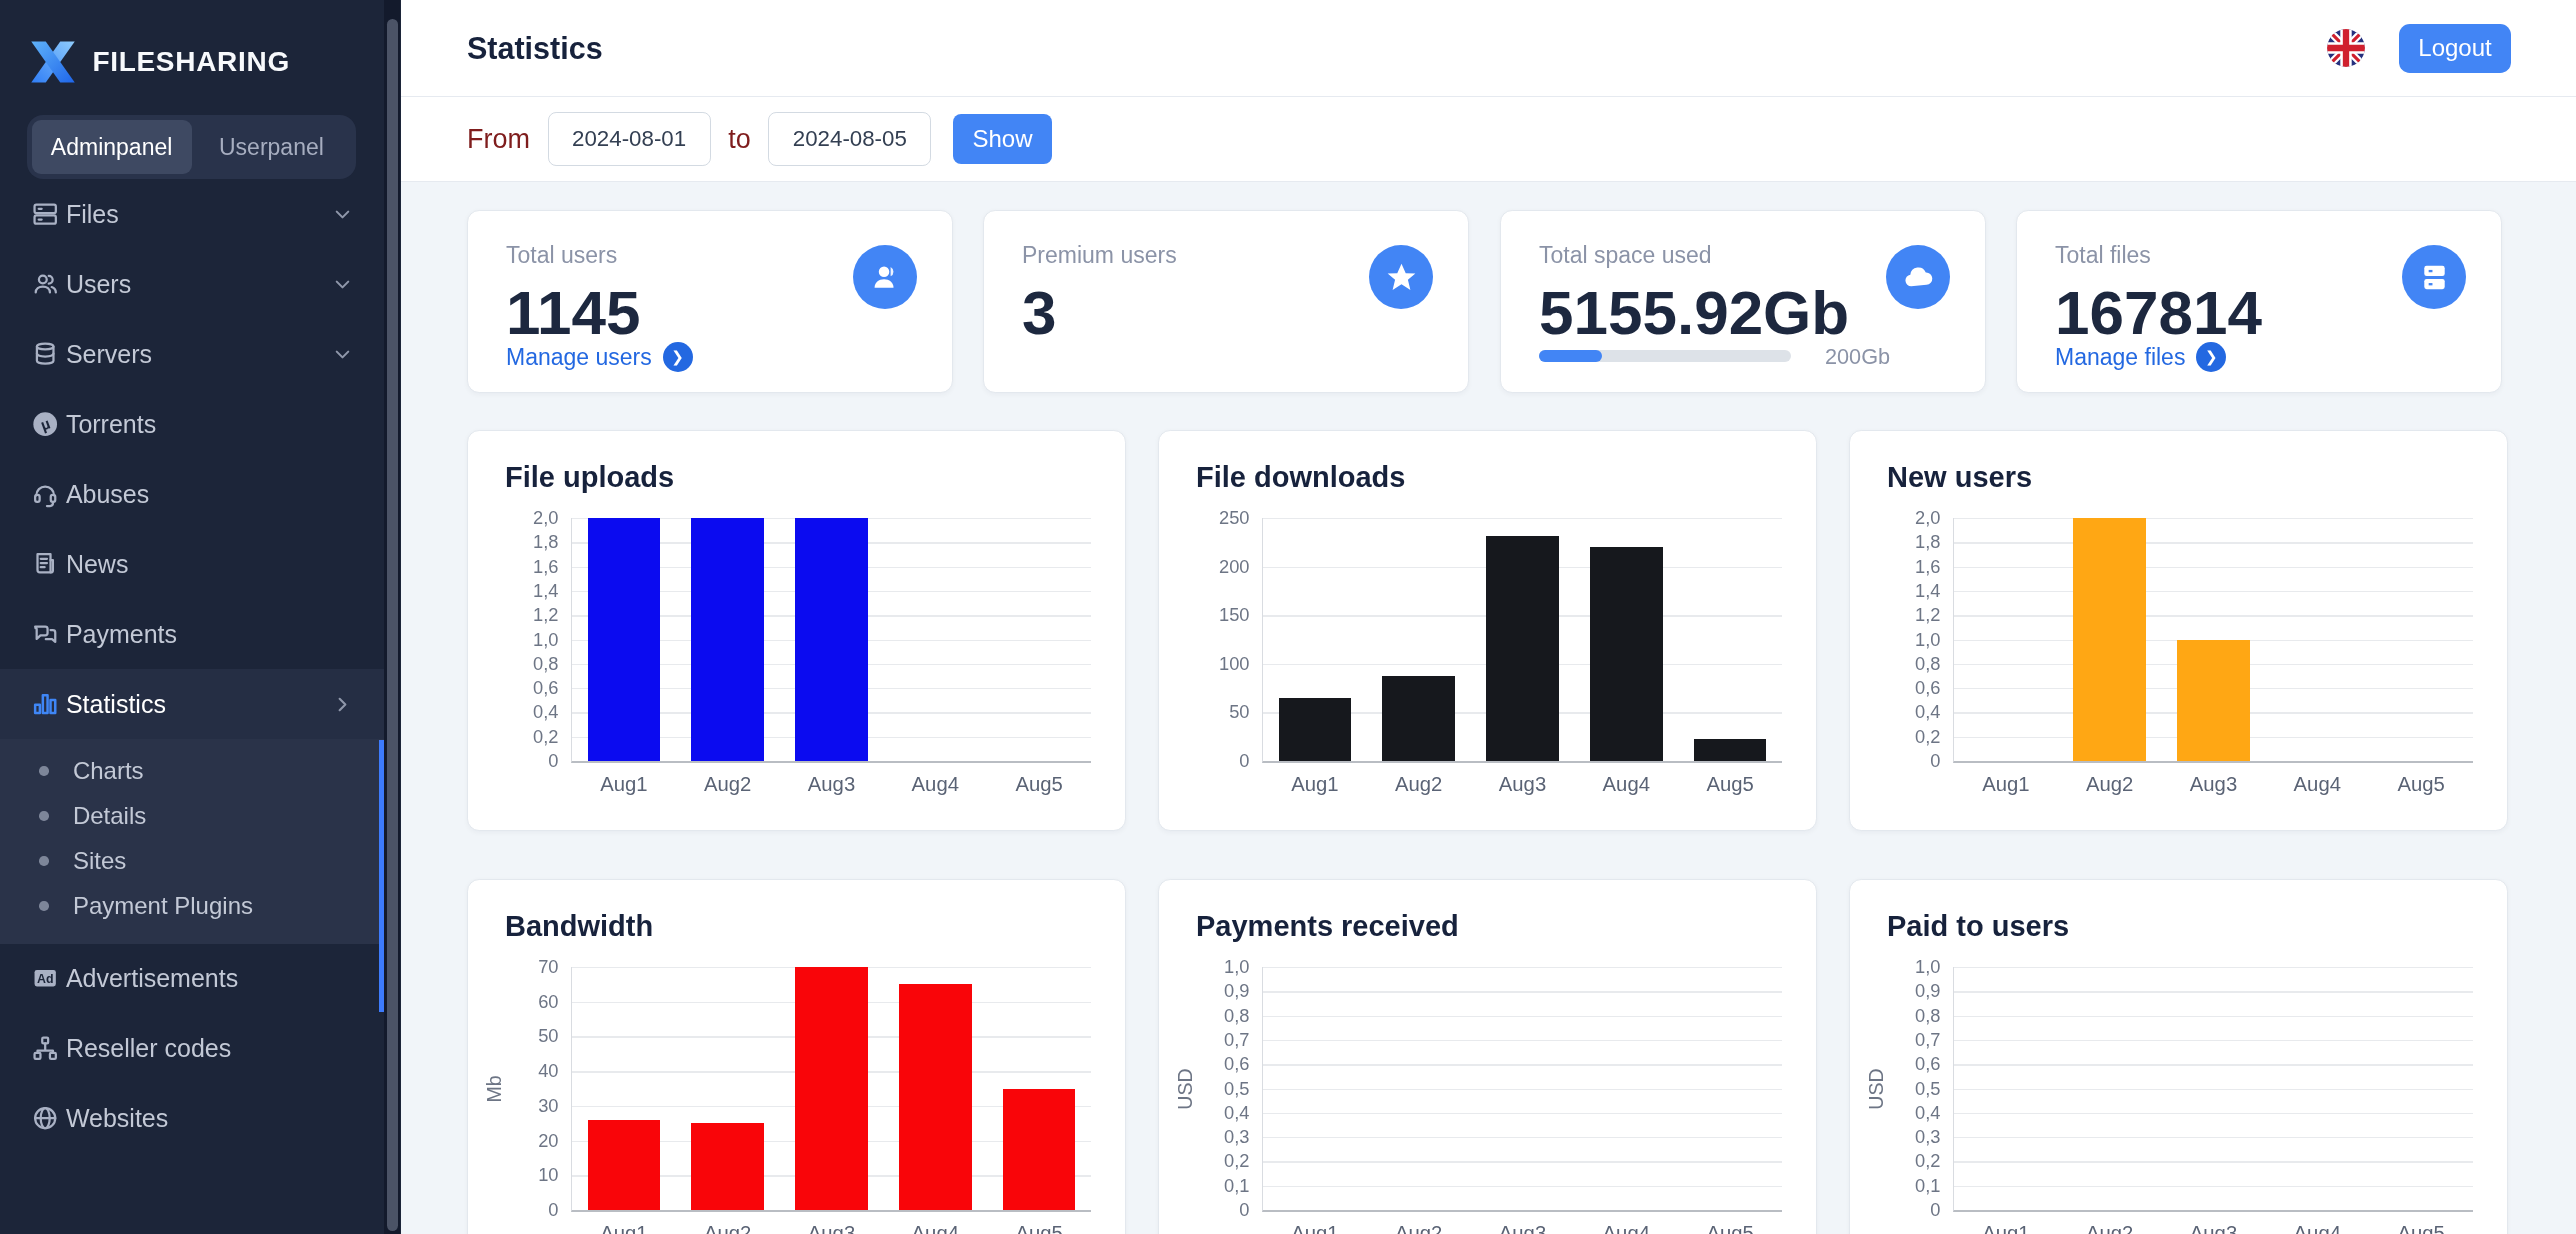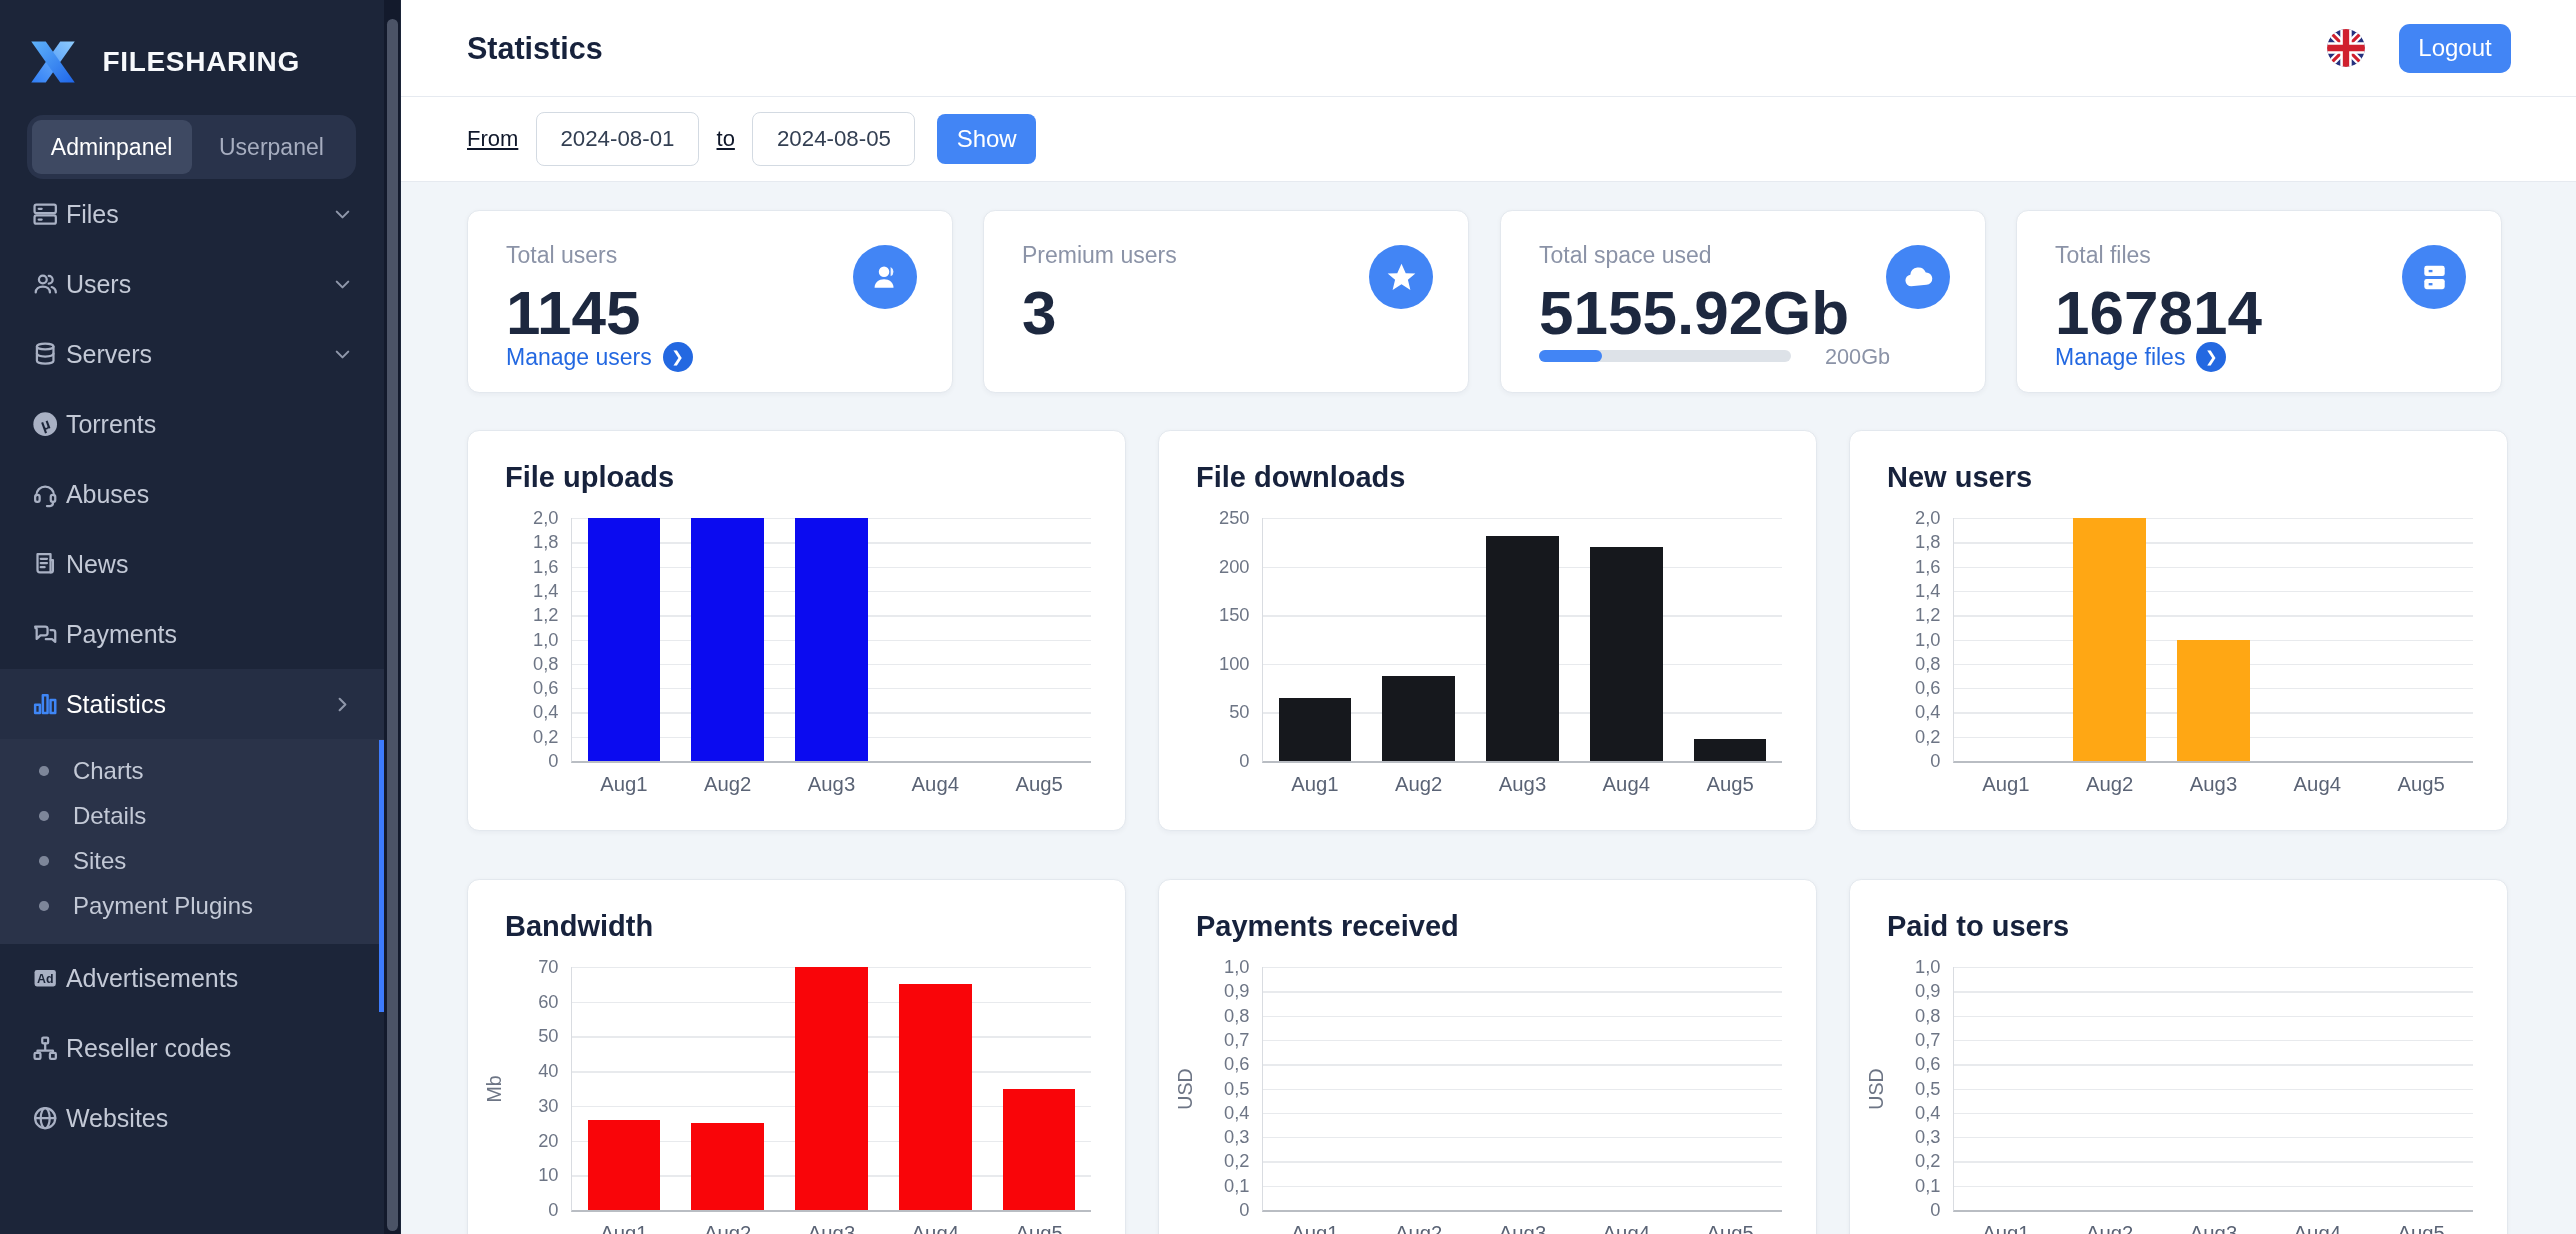--- a/index.html
+++ b/index.html
@@ -1,21 +1,21 @@
 <!DOCTYPE html>
 <html style="font-size:10.8px"><head>
 <meta charset="utf-8">
 <style>
   html,body{margin:0;padding:0;}
   body{font-family:"Liberation Sans", sans-serif; background:#f1f5f9;}
   .app{position:relative;width:2576px;height:1235px;overflow:hidden;background:#f1f5f9;}
 
   
   .sidebar{position:absolute;left:0;top:0;width:401px;height:1235px;background:#1c2539;z-index:5;}
-  .brand{position:absolute;left:24.4px;top:32.5px;display:flex;align-items:center;gap:20px;}
+  .brand{position:absolute;left:24.4px;top:32.5px;display:flex;align-items:center;gap:10px;}
   .brand-text{color:#f7f9fc;font-size:28px;font-weight:700;letter-spacing:0.7px;}
   .toggle{position:absolute;left:27px;top:115px;width:329px;height:64px;background:#29334b;border-radius:16.2px;display:flex;padding:4.7px;box-sizing:border-box;}
   .seg{flex:1;display:flex;align-items:center;justify-content:center;font-size:23px;color:#a7aec0;border-radius:9px;cursor:pointer;}
   .seg.active{background:#3e4962;color:#ffffff;font-weight:500;}
 
   .nav{position:absolute;left:0;top:179px;width:384px;}
   .item{height:70px;display:flex;align-items:center;padding:0 30px 0 30.5px;gap:7px;color:#c3c9d6;font-size:25px;cursor:pointer;}
   .item .micon{width:28.4px;height:28.4px;color:#a9b1c4;flex:0 0 auto;}
   .item .chev{margin-left:auto;width:23px;height:23px;color:#8f97aa;}
   .item.active{background:#252e44;color:#ffffff;}
@@ -29,21 +29,21 @@
 
   
   .header{position:absolute;left:401px;top:0;width:2175px;height:97px;background:#ffffff;border-bottom:1.4px solid #e6eaf0;display:flex;align-items:center;box-sizing:border-box;}
   .page-title{margin-left:66px;font-size:30.5px;font-weight:700;color:#17223c;}
   .hspacer{flex:1;}
   .flag{width:38px;height:38px;border-radius:50%;overflow:hidden;margin-right:34px;cursor:pointer;flex:0 0 auto;}
   .logout{width:112px;height:49px;margin-right:65px;background:#4285f5;border:none;border-radius:10.8px;color:#fff;font-size:24px;font-family:inherit;cursor:pointer;}
 
   
   .filterbar{position:absolute;left:401px;top:97px;width:2175px;height:85px;background:#ffffff;border-bottom:1.4px solid #e6eaf0;display:flex;align-items:center;padding-left:66px;gap:17.6px;box-sizing:border-box;}
-  .flabel{font-size:22px;color:#0f172a;text-decoration:underline;}
+  .flabel{font-size:27px;color:#7f1d1d;}
   .dinput{width:157px;height:50px;border:1.4px solid #d3dae2;border-radius:8.1px;text-align:center;font-size:22.3px;color:#333f52;font-family:inherit;background:#fff;}
   .show-btn{width:99px;height:50px;background:#4285f5;border:none;border-radius:8.1px;color:#fff;font-size:24px;font-family:inherit;cursor:pointer;margin-left:4.1px;}
 
   
   .card{position:absolute;top:210px;width:486px;height:183px;background:#fff;border:1.4px solid #e3e8ee;border-radius:12.2px;box-sizing:border-box;box-shadow:0 1.4px 5.4px rgba(15,23,42,.04);}
   .card-label{position:absolute;left:38px;top:31px;font-size:23px;color:#8b93a7;}
   .card-value{position:absolute;left:38px;top:66px;font-size:62px;font-weight:700;color:#1d283f;}
   .card-link{position:absolute;left:38px;top:131px;display:flex;align-items:center;gap:10.8px;font-size:23px;color:#2368e1;font-weight:500;cursor:pointer;}
   .link-arrow{width:30px;height:30px;border-radius:50%;background:#2368e1;color:#fff;display:flex;align-items:center;justify-content:center;font-size:15px;}
   .card-icon{position:absolute;right:35px;top:34px;width:64px;height:64px;border-radius:50%;background:#4285f5;display:flex;align-items:center;justify-content:center;}

